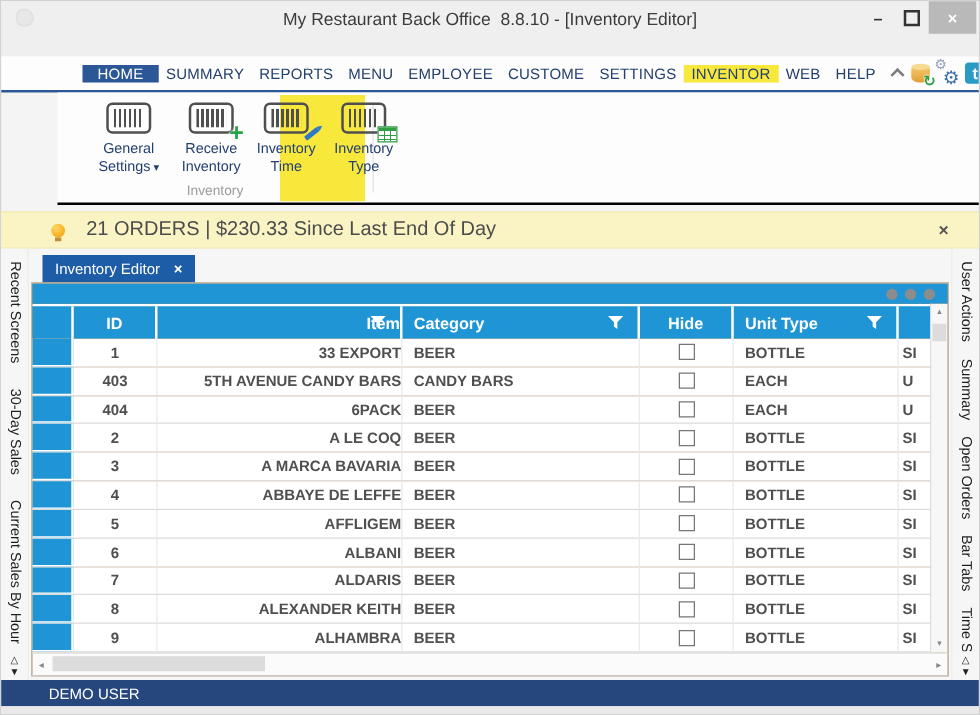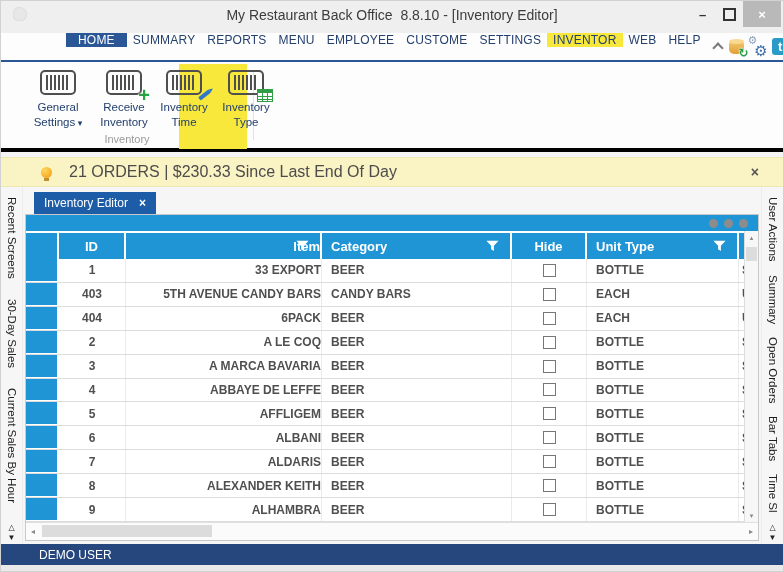--- a/index.html
+++ b/index.html
@@ -2,21 +2,21 @@
 <html><head>
 <meta charset="utf-8">
 <style>
   html,body{margin:0;padding:0;}
   body{width:784px;height:572px;position:relative;overflow:hidden;
        font-family:"Liberation Sans","DejaVu Sans",sans-serif;background:#e9e9e9;}
   .window{position:absolute;inset:0;border:1px solid #d2d2d2;box-sizing:border-box;
           background:#f4f4f4;display:flex;flex-direction:column;}
 
   
-  .titlebar{height:32px;background:#efefef;position:relative;flex:0 0 auto;}
+  .titlebar{height:44px;background:#efefef;position:relative;flex:0 0 auto;}
   .app-icon{position:absolute;left:12px;top:6px;width:14px;height:14px;background:#e7e7e7;
             border-radius:45% 60% 50% 40%;box-shadow:inset 0 0 2px #cfcfcf;}
   .title{position:absolute;left:0;right:0;top:0;text-align:center;line-height:28px;
          font-size:14px;color:#3c3c3c;white-space:pre;}
   .tb-controls{position:absolute;right:2px;top:0;display:flex;align-items:flex-start;z-index:2;}
   .tb-btn{width:27px;height:26px;display:flex;align-items:center;justify-content:center;
           color:#333;font-size:13px;font-weight:bold;}
   .tb-max-glyph{width:9px;height:9px;border:2px solid #333;display:block;}
   .tb-close{width:38px;height:26px;background:#b9b9b9;color:#fff;display:flex;
             align-items:center;justify-content:center;font-size:13px;font-weight:bold;}
@@ -43,22 +43,22 @@
   .gear1{position:absolute;left:0;top:-3px;color:#8fa3bb;font-size:11px;line-height:11px;}
   .gear2{position:absolute;right:0;bottom:-2px;color:#3f6fae;font-size:15px;line-height:13px;}
   .tw{width:17px;height:17px;background:#2a9bc7;border-radius:3px;color:#fff;font-weight:bold;
       font-size:13px;display:flex;align-items:center;justify-content:center;}
   .help{width:17px;height:17px;border-radius:50%;color:#fff;font-weight:bold;font-size:12px;
         background:radial-gradient(circle at 35% 28%,#85aade,#2f5fae);display:flex;
         align-items:center;justify-content:center;}
   .mini{color:#333;font-size:12px;font-weight:bold;width:14px;text-align:center;}
 
   
-  .ribbon{height:90px;background:#fdfdfd;border-bottom:4px solid #000000;box-sizing:border-box;
-          position:relative;flex:0 0 auto;}
+  .ribbon{height:90px;background:#fdfdfd;border-bottom:2px solid #000000;box-sizing:border-box;
+          position:relative;flex:0 0 auto;margin-left:45px;}
   .ribbon-highlight{position:absolute;left:178px;top:2px;width:68px;height:85px;background:#f8e83b;}
   .rbtns{position:relative;display:flex;padding:8px 0 0 22px;height:100%;box-sizing:border-box;z-index:1;}
   .rbtn{display:flex;flex-direction:column;align-items:center;flex:0 0 auto;}
   .rbtn:nth-child(1){width:70px;}.rbtn:nth-child(2){width:62px;}
   .rbtn:nth-child(3){width:58px;}.rbtn:nth-child(4){width:66px;}
   .icon-wrap{position:relative;margin-bottom:5px;}
   .barcode{display:block;width:24px;height:15px;border:2px solid #4f4f4f;border-radius:5px;
            padding:3px 4px;background:repeating-linear-gradient(90deg,#4f4f4f 0 2px,transparent 2px 4px);
            background-clip:content-box;}
   .badge-plus{position:absolute;right:-8px;bottom:-8px;color:#27a345;font-size:20px;font-weight:bold;
@@ -121,21 +121,21 @@
   .grid-body{flex:1;display:flex;flex-direction:column;min-height:0;}
   .grow{flex:1;display:flex;border-bottom:1px solid #dcdcdc;box-sizing:border-box;background:#fff;min-height:0;}
   .cell{display:flex;align-items:center;font-size:12px;font-weight:bold;color:#4f4f4f;
         border-right:1px solid #eaeaea;box-sizing:border-box;overflow:hidden;white-space:nowrap;}
   .c-ind{width:33px;}
   .cell.c-ind{background:#2095d5;border-right:2px solid #fff;border-bottom:1px solid #fff;}
   .c-id{width:67px;justify-content:center;}
   .c-item{width:196px;padding-left:2px;justify-content:flex-end;}
   .c-cat{width:190px;padding-left:9px;justify-content:flex-start;}
   .c-hide{width:75px;justify-content:center;}
-  .c-unit{width:152px;padding-left:9px;justify-content:flex-start;}
+  .c-unit{width:132px;padding-left:9px;justify-content:flex-start;}
   .c-part{flex:1;padding-left:3px;justify-content:flex-start;border-right:none;}
   .checkbox{width:13px;height:13px;border:1.5px solid #767676;background:#fff;box-sizing:border-box;}
 
   .v-scroll{width:14px;background:#f7f7f7;border-left:1px solid #ddd;position:relative;
             flex:0 0 auto;box-sizing:border-box;}
   .vs-up{position:absolute;top:3px;left:0;right:0;text-align:center;font-size:7px;color:#888;line-height:7px;}
   .vs-thumb{position:absolute;top:16px;left:1px;width:11px;height:14px;background:#dcdcdc;}
   .vs-down{position:absolute;bottom:3px;left:0;right:0;text-align:center;font-size:7px;color:#888;line-height:7px;}
   .h-scroll{height:17px;background:#fbfbfb;border-top:1px solid #e0e0e0;position:relative;flex:0 0 auto;}
   .hs-left{position:absolute;left:5px;top:0;bottom:0;display:flex;align-items:center;font-size:8px;color:#888;}
@@ -162,21 +162,21 @@
       <div class="tb-btn">
           <span class="tb-max-glyph"></span>
         </div>
       <div class="tb-close">
           <span>×</span>
         </div>
     </div>
   </div>
 
   <div class="menubar">
-    <div style="display:flex;align-items:flex-start;padding-left:47px;">
+    <div style="display:flex;align-items:center;padding-left:47px;">
         <div class="mtab active">HOME</div>
         <div class="mtab">SUMMARY</div>
         <div class="mtab">REPORTS</div>
         <div class="mtab">MENU</div>
         <div class="mtab">EMPLOYEE</div>
         <div class="mtab">CUSTOME</div>
         <div class="mtab">SETTINGS</div>
         <div class="mtab hl">INVENTOR</div>
         <div class="mtab">WEB</div>
         <div class="mtab">HELP</div>

